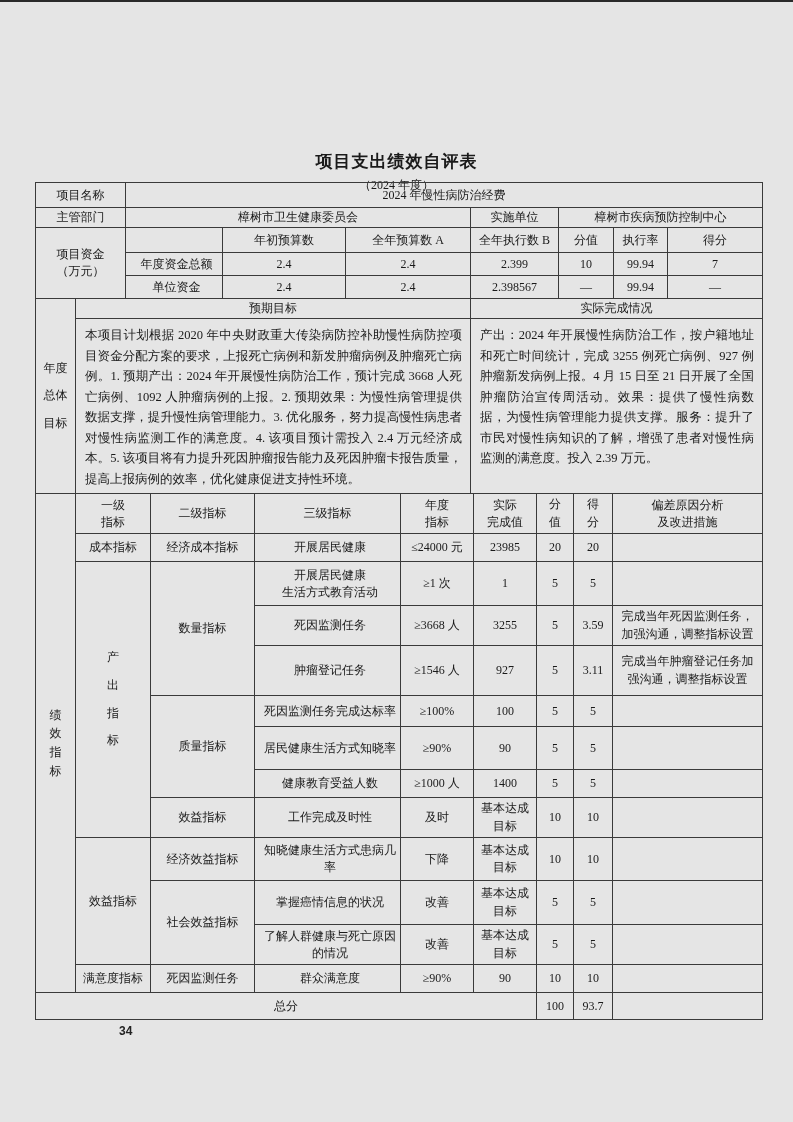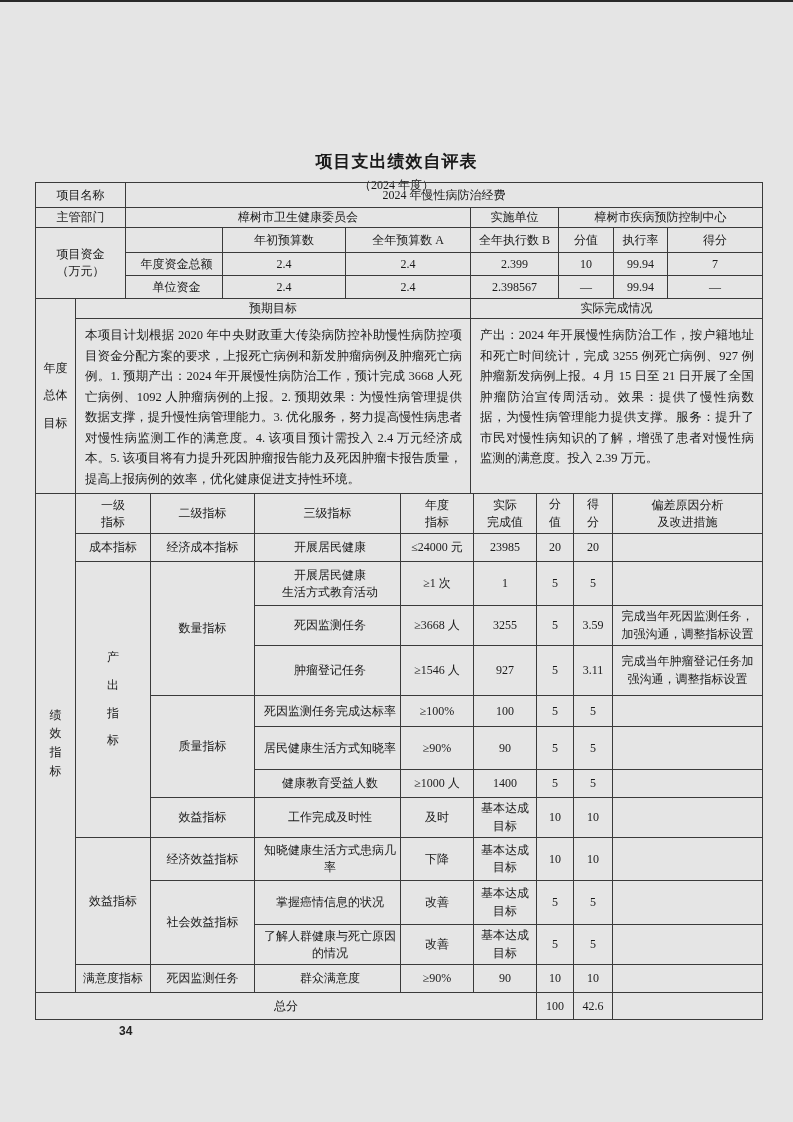--- a/index.html
+++ b/index.html
@@ -287,21 +287,21 @@
         <td class="left">群众满意度</td>
         <td>≥90%</td>
         <td>90</td>
         <td>10</td>
         <td>10</td>
         <td></td>
       </tr>
       <tr style="height:27px">
         <td colspan="6">总分</td>
         <td>100</td>
-        <td>42.6</td>
+        <td>93.7</td>
         <td></td>
       </tr>
     </tbody>
       </table>
   </div>
 
   <div class="page-num">34</div>
 </div>
 
 </body></html>

